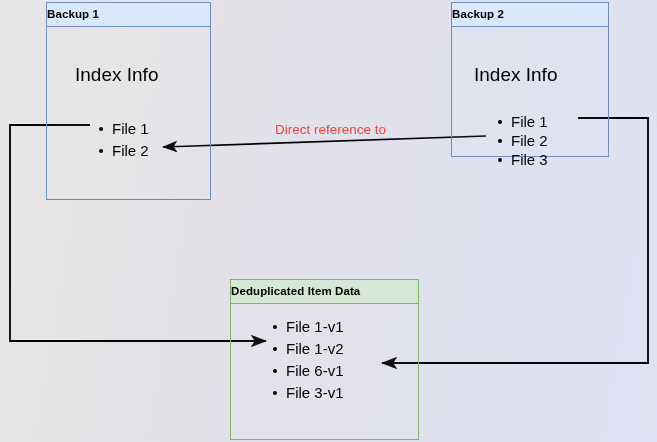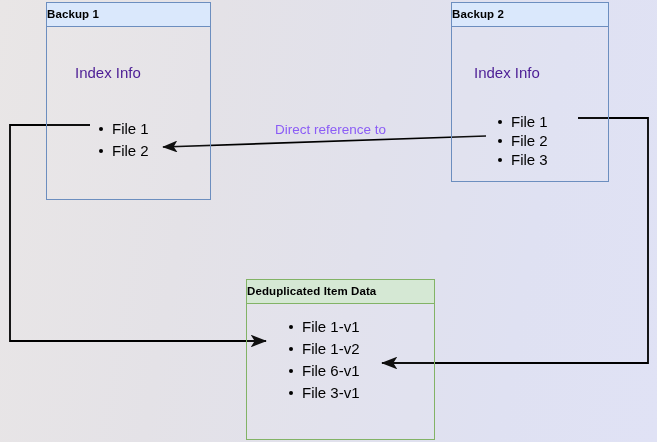--- a/index.html
+++ b/index.html
@@ -52,22 +52,22 @@
   .box.green .box-title {
     background: #d5e8d4;
     border-bottom-color: #82b366;
   }
   .box-body {
     position: relative;
     height: calc(100% - 24px);
   }
   .heading-text {
     position: absolute;
-    font-size: 15px;
-    color: #4c1d95;
+    font-size: 19px;
+    color: #000000;
     white-space: nowrap;
   }
   .bullet-list {
     position: absolute;
     margin: 0;
     padding: 0;
     list-style: none;
   }
   .bullet-list li {
     font-size: 15px;
@@ -86,21 +86,21 @@
     width: 4px;
     height: 4px;
     border-radius: 50%;
     background: #000;
   }
   .center-label {
     position: absolute;
     text-align: center;
     font-size: 13.5px;
     line-height: 16px;
-    color: #8b5cf6;
+    color: #ef4444;
     white-space: nowrap;
   }
 </style>
 </head>
 <body>
 
 <div id="canvas">
 
   <svg class="svg-layer" viewBox="0 0 657 442" width="657" height="442">
     <defs>
@@ -120,33 +120,33 @@
     <div class="box-title">Backup 1</div>
     <div class="box-body">
       <div class="heading-text" style="left:28px; top:37px;">Index Info</div>
       <ul class="bullet-list" style="left:50px; top:92px;">
         <li>File 1</li>
         <li style="margin-top:3px;">File 2</li>
       </ul>
     </div>
   </div>
 
-  <div class="box" style="left:451px; top:2px; width:158px; height:180px;">
+  <div class="box" style="left:451px; top:2px; width:158px; height:155px;">
     <div class="box-title">Backup 2</div>
     <div class="box-body">
       <div class="heading-text" style="left:22px; top:37px;">Index Info</div>
       <ul class="bullet-list" style="left:44px; top:85px;">
         <li>File 1</li>
         <li>File 2</li>
         <li>File 3</li>
       </ul>
     </div>
   </div>
 
-  <div class="box green" style="left:230px; top:279px; width:189px; height:161px;margin-left:16px;">
+  <div class="box green" style="left:230px; top:279px; width:189px; height:161px;">
     <div class="box-title">Deduplicated Item Data</div>
     <div class="box-body">
       <ul class="bullet-list" style="left:40px; top:13px;">
         <li>File 1-v1</li>
         <li style="margin-top:3px;">File 1-v2</li>
         <li style="margin-top:3px;">File 6-v1</li>
         <li style="margin-top:3px;">File 3-v1</li>
       </ul>
     </div>
   </div>

